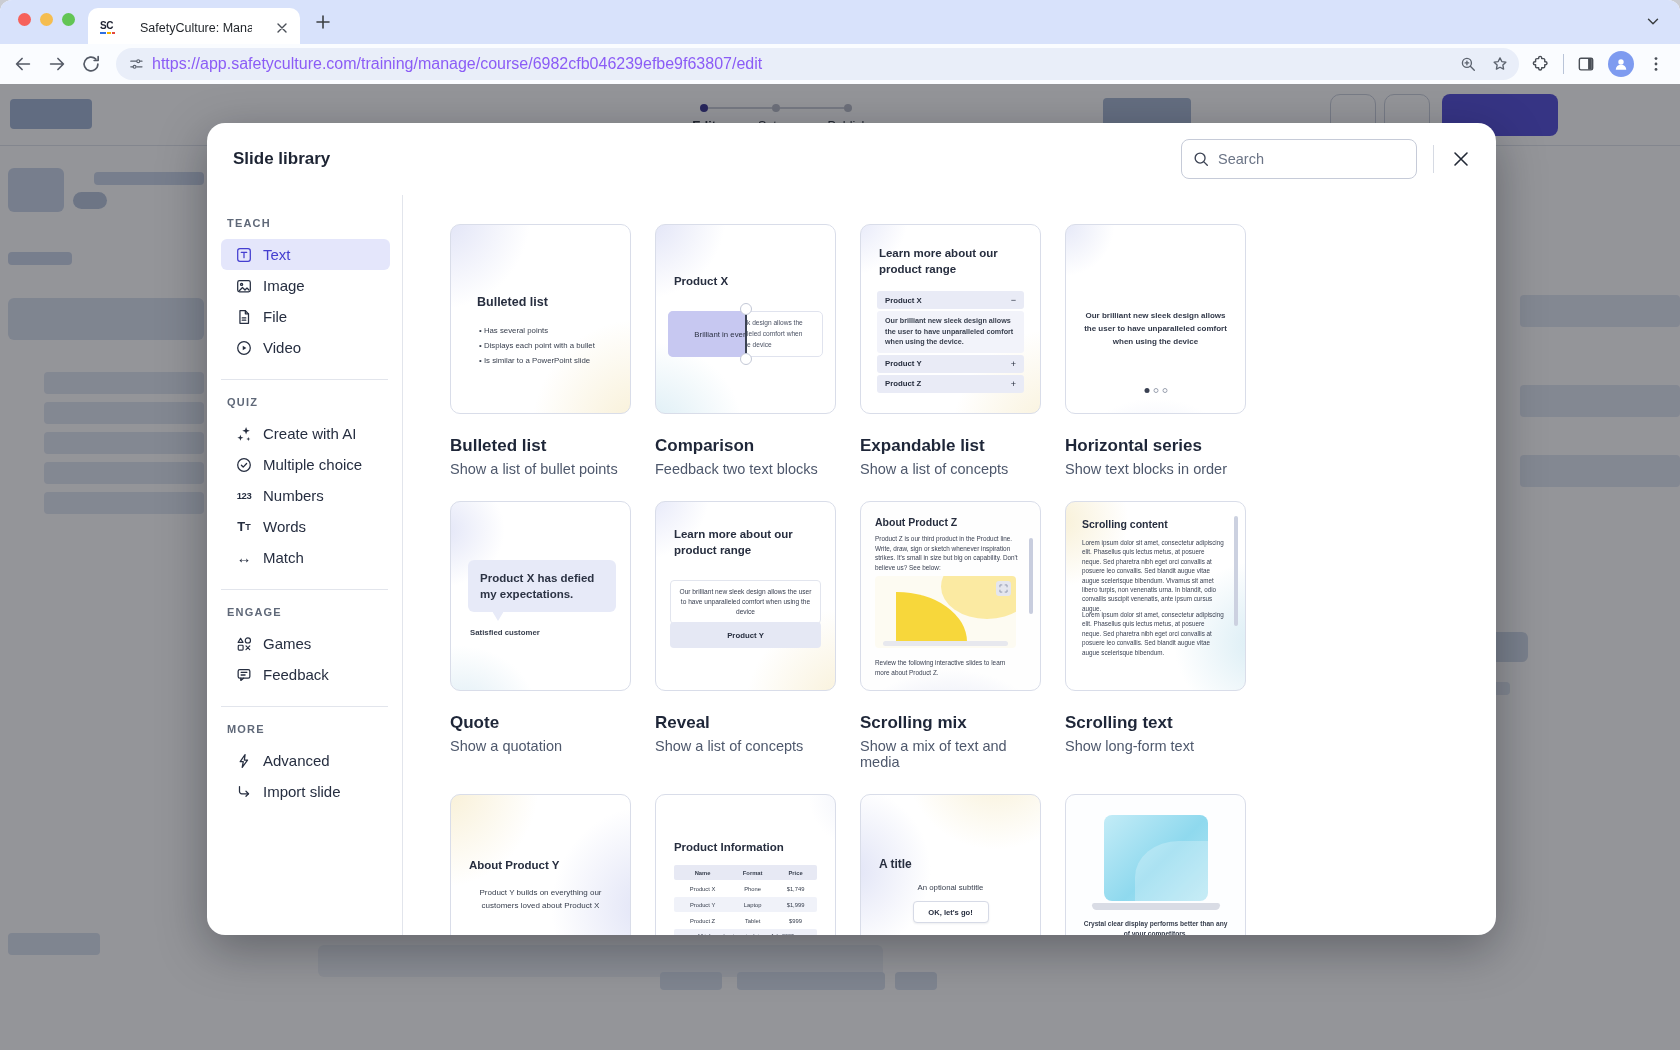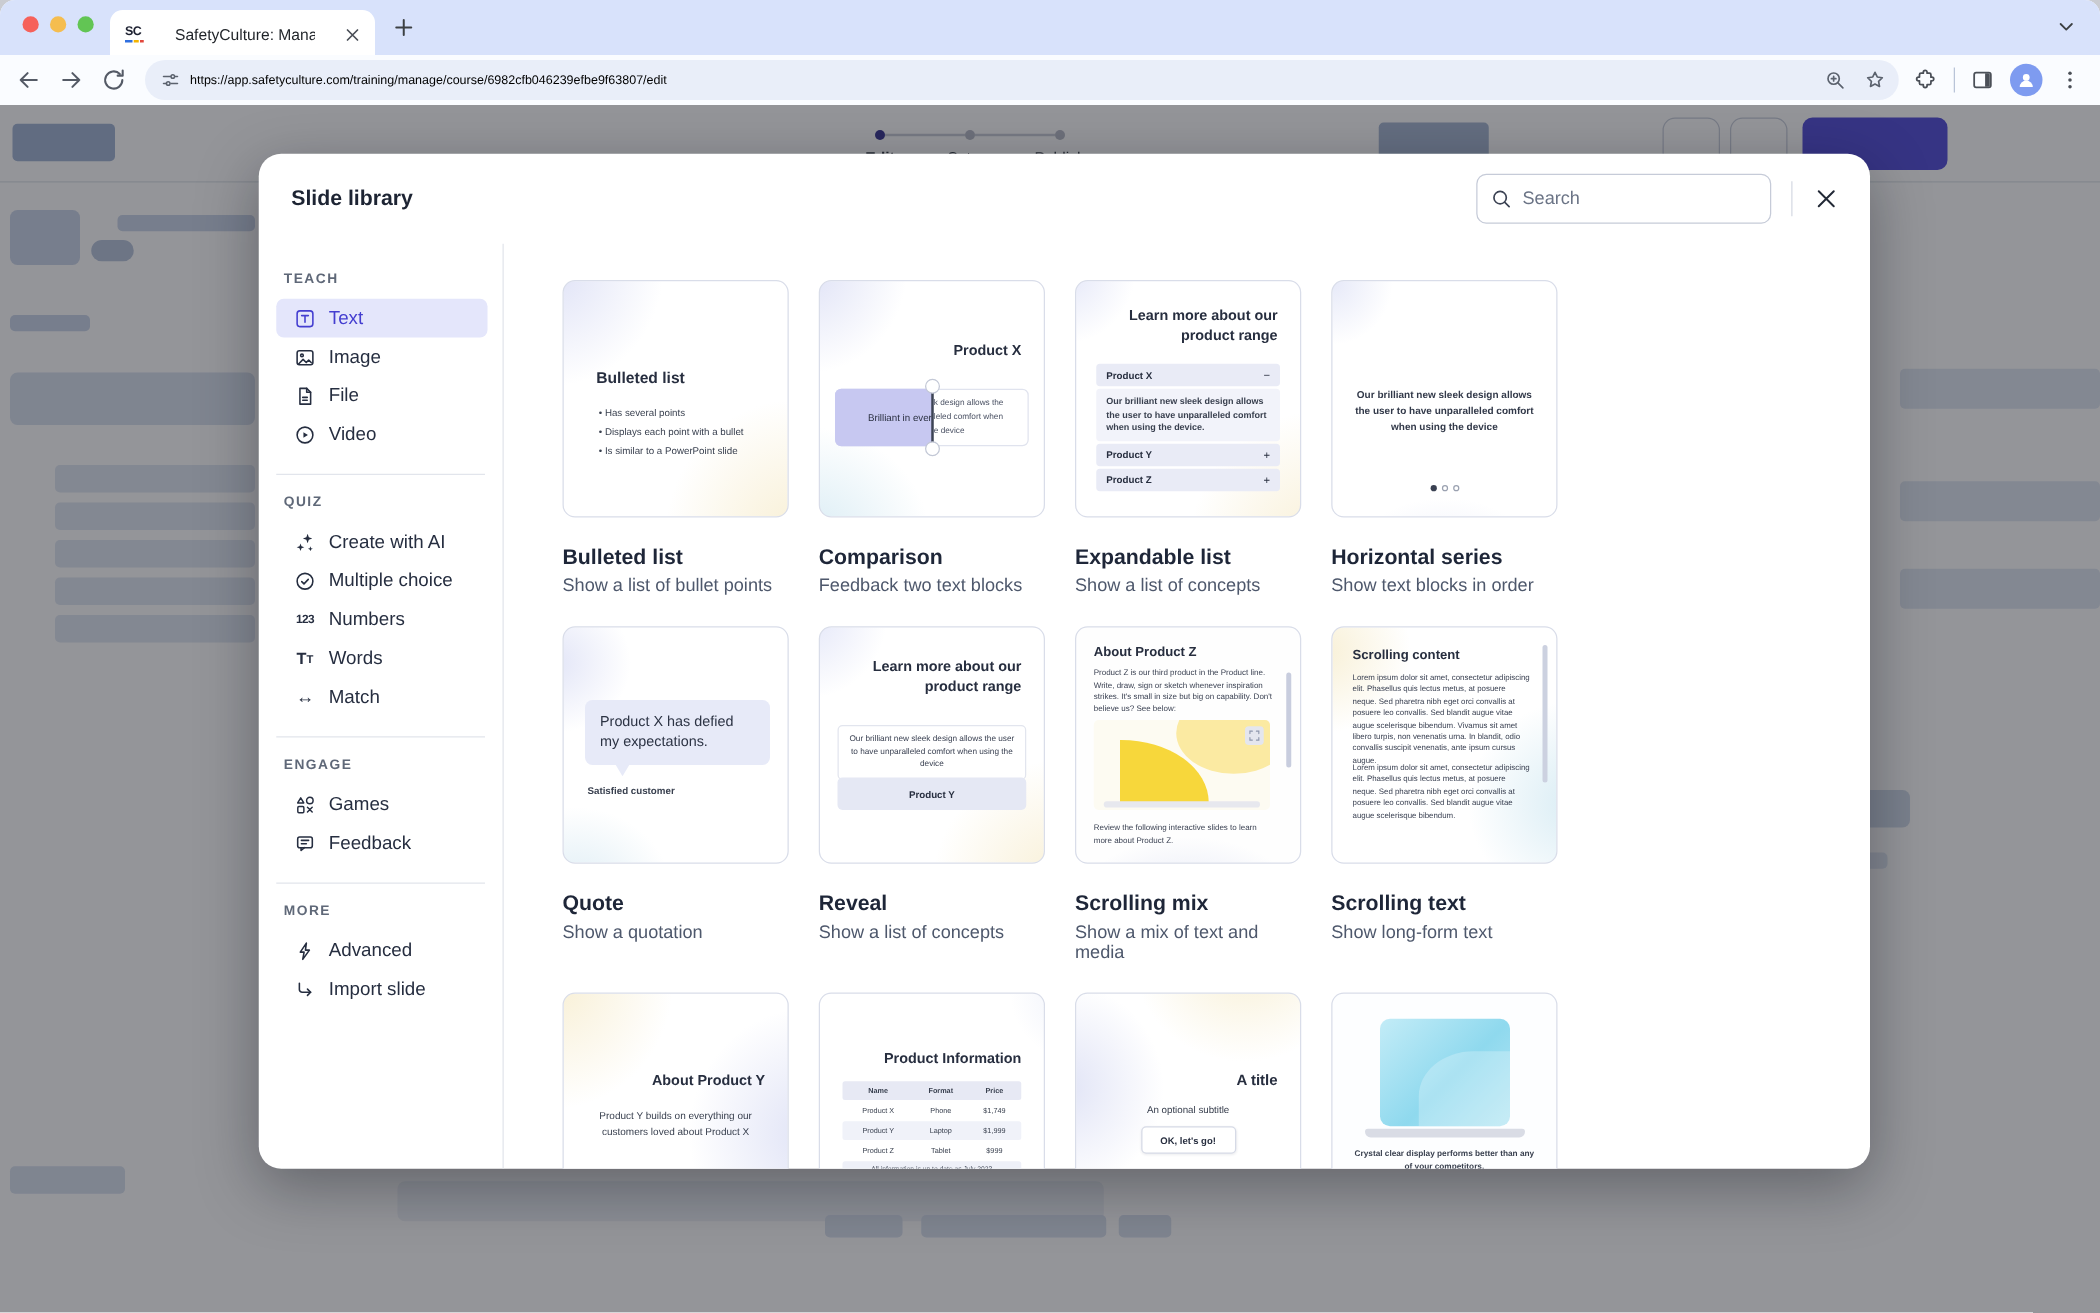--- a/index.html
+++ b/index.html
@@ -17,21 +17,21 @@
   .favicon .bars { display:flex; gap:1px; margin-top:1px; }
   .favicon .bars i { display:block; height:2px; }
   .tab-title { font-size:12.5px; color:#1f2328; white-space:nowrap; overflow:hidden; flex:1 1 auto; }
   .tab-close { width:16px; height:16px; color:#4a4f57; flex:0 0 auto; cursor:pointer; }
   .newtab { position:absolute; left:313px; top:12px; width:20px; height:20px; color:#3c4043; }
   .ts-chevron { position:absolute; right:18px; top:12px; width:18px; height:18px; color:#3c4043; }
   .toolbar { position:absolute; top:44px; left:0; right:0; height:40px; background:#fafcff; display:flex; align-items:center; }
   .nav-ic { width:22px; height:22px; color:#545a66; margin-left:12px; flex:0 0 auto; }
   .urlbar { margin-left:14px; height:32px; flex:1 1 auto; background:#e9eef9; border-radius:16px; display:flex; align-items:center; padding:0 10px 0 12px; gap:8px; min-width:0; }
   .urlbar .site-ic { width:16px; height:16px; color:#5b626e; flex:0 0 auto; }
-  .url-text { font-size:10px; color:#000000; white-space:nowrap; overflow:hidden; flex:1 1 auto; }
+  .url-text { font-size:16px; color:#8b5cf6; white-space:nowrap; overflow:hidden; flex:1 1 auto; }
   .omni-ic { width:18px; height:18px; color:#5b626e; flex:0 0 auto; margin-left:6px; }
   .tb-right { display:flex; align-items:center; gap:12px; padding:0 14px 0 12px; flex:0 0 auto; }
   .tb-ic { width:20px; height:20px; color:#4a4f57; }
   .tb-sep { width:1px; height:20px; background:#b9c4d8; }
   .avatar { width:26px; height:26px; border-radius:50%; background:#7e9bf0; display:flex; align-items:center; justify-content:center; }
   .avatar svg { width:18px; height:18px; }
   svg { display:block; }
 
   
   .page { position:absolute; top:84px; left:0; right:0; bottom:0; background:#fff; }
@@ -87,21 +87,21 @@
   .p5 { background:radial-gradient(70% 60% at -5% 15%, #e2e5f7 0%, rgba(226,229,247,0) 50%), radial-gradient(80% 70% at 5% 115%, #dcecf4 0%, rgba(220,236,244,0) 55%), #fff; }
   .p6 { background:radial-gradient(70% 70% at -5% -5%, #e3e6f8 0%, rgba(227,230,248,0) 50%), radial-gradient(100% 90% at 110% 110%, #f8efd4 0%, rgba(248,239,212,0) 60%), #fff; }
   .p7 { background:radial-gradient(90% 60% at 50% 125%, #dfe3f4 0%, rgba(223,227,244,0) 60%), #fefefe; }
   .p8 { background:radial-gradient(80% 70% at -5% 10%, #f8f0d6 0%, rgba(248,240,214,0) 50%), radial-gradient(90% 80% at 110% 75%, #d8ecf4 0%, rgba(216,236,244,0) 55%), #fff;padding-left:48px; }
   .p9 { background:radial-gradient(90% 90% at -5% -5%, #f8efd4 0%, rgba(248,239,212,0) 60%), radial-gradient(90% 90% at 110% 60%, #e0e3f6 0%, rgba(224,227,246,0) 60%), #fff; }
   .p10 { background:radial-gradient(70% 60% at 120% 0%, #eceff9 0%, rgba(236,239,249,0) 50%), #fff; }
   .p11 { background:radial-gradient(80% 80% at -5% 40%, #e1e4f6 0%, rgba(225,228,246,0) 55%), radial-gradient(90% 80% at 75% -15%, #f8f0d6 0%, rgba(248,240,214,0) 55%), #fff; }
   .p12 { background:radial-gradient(70% 60% at -5% 110%, #e7f3f9 0%, rgba(231,243,249,0) 55%), #fdfeff; }
 
   
-  .pv-head-c { position:absolute; left:10%; width:80%; text-align:right; font-weight:700; color:#272e3f; }
+  .pv-head-c { position:absolute; left:10%; width:80%; text-align:left; font-weight:700; color:#272e3f; }
   .p1-head { position:absolute; left:26px; top:70px; font-size:12.5px; font-weight:700; color:#272e3f; }
   .p1-list { position:absolute; left:28px; top:98px; }
   .p1-list div { font-size:7.8px; color:#39404f; line-height:15px; }
   .p1-list div::before { content:"•  "; }
   .p2-head { top:50px; font-size:11.5px; }
   .cmp { position:absolute; left:12px; right:12px; top:86px; height:46px; }
   .cmp-right { position:absolute; inset:0; background:#fff; border:1px solid #e0e3ee; border-radius:5px; }
   .cmp-rtext { position:absolute; left:51%; right:3px; top:6px; font-size:6.6px; color:#4a5163; line-height:11px; }
   .cmp-left { position:absolute; left:0; top:0; bottom:0; width:50%; background:#c7c8f1; border-radius:5px 0 0 5px; display:flex; align-items:center; justify-content:flex-end; font-size:7.8px; font-weight:500; color:#2b3142; }
   .cmp-bar { position:absolute; left:50%; top:-2px; bottom:-2px; width:2px; margin-left:-1px; background:#3c4354; }
@@ -110,21 +110,21 @@
   .p3-head { top:20px; font-size:11.5px; line-height:16px; }
   .acc { position:absolute; left:16px; right:16px; top:66px; }
   .acc-row { display:flex; justify-content:space-between; align-items:center; background:#e9ebf6; border-radius:3px; padding:4px 8px; font-size:7.8px; font-weight:700; color:#272e3f; margin-bottom:2px; }
   .acc-row .tg { font-size:9px; font-weight:400; }
   .acc-body { background:#f2f3fa; border-radius:3px; padding:5px 8px; font-size:7.2px; font-weight:600; color:#39404f; line-height:10.5px; margin-bottom:2px; }
   .p4-text { position:absolute; left:18px; right:18px; top:84px; text-align:center; font-size:8px; font-weight:600; color:#323949; line-height:13px; }
   .dots { position:absolute; bottom:20px; left:50%; transform:translateX(-50%); display:flex; gap:4px; }
   .dot { width:5px; height:5px; border-radius:50%; }
   .dot.fill { background:#3a4152; }
   .dot.ring { border:1px solid #9aa1b0; }
-  .quote-bubble { position:absolute; left:17px; right:14px; top:58px; background:#e7eaf8; border-radius:6px; padding:10px 12px; font-size:11.5px; font-weight:400; color:#2c3344; line-height:16px; }
+  .quote-bubble { position:absolute; left:17px; right:14px; top:58px; background:#e7eaf8; border-radius:6px; padding:10px 12px; font-size:11.5px; font-weight:700; color:#2c3344; line-height:16px; }
   .quote-bubble::after { content:""; position:absolute; left:24px; bottom:-9px; border-left:6px solid transparent; border-right:6px solid transparent; border-top:10px solid #e7eaf8; }
   .quote-attr { position:absolute; left:19px; top:126px; font-size:7.8px; font-weight:600; color:#39404f; }
   .p6-head { top:24px; font-size:11.5px; line-height:16px; }
   .p6-box { position:absolute; left:14px; right:14px; top:78px; background:#fff; border:1px solid #e2e5ee; border-radius:4px; padding:6px 8px; font-size:6.6px; font-weight:500; color:#3a4152; text-align:center; line-height:10px; }
   .p6-btn { position:absolute; left:14px; right:14px; top:120px; height:26px; background:#e5e8f4; border-radius:4px; display:flex; align-items:center; justify-content:center; font-size:7.8px; font-weight:700; color:#272e3f; }
   .p7-head { position:absolute; left:14px; top:14px; font-size:10.5px; font-weight:700; color:#272e3f; }
   .p7-body { position:absolute; left:14px; right:20px; top:32px; font-size:6.4px; font-weight:500; color:#3a4152; line-height:9.6px; }
   .p7-illus { position:absolute; left:14px; right:24px; top:74px; height:72px; background:#fdfbf2; border-radius:4px; overflow:hidden; }
   .blob1 { position:absolute; left:15%; bottom:6px; width:50%; height:70%; background:#f7d73b; border-radius:0 100% 0 0; }
   .blob2 { position:absolute; right:-12%; top:-30%; width:65%; height:90%; background:#fbeaa2; border-radius:50%; }

